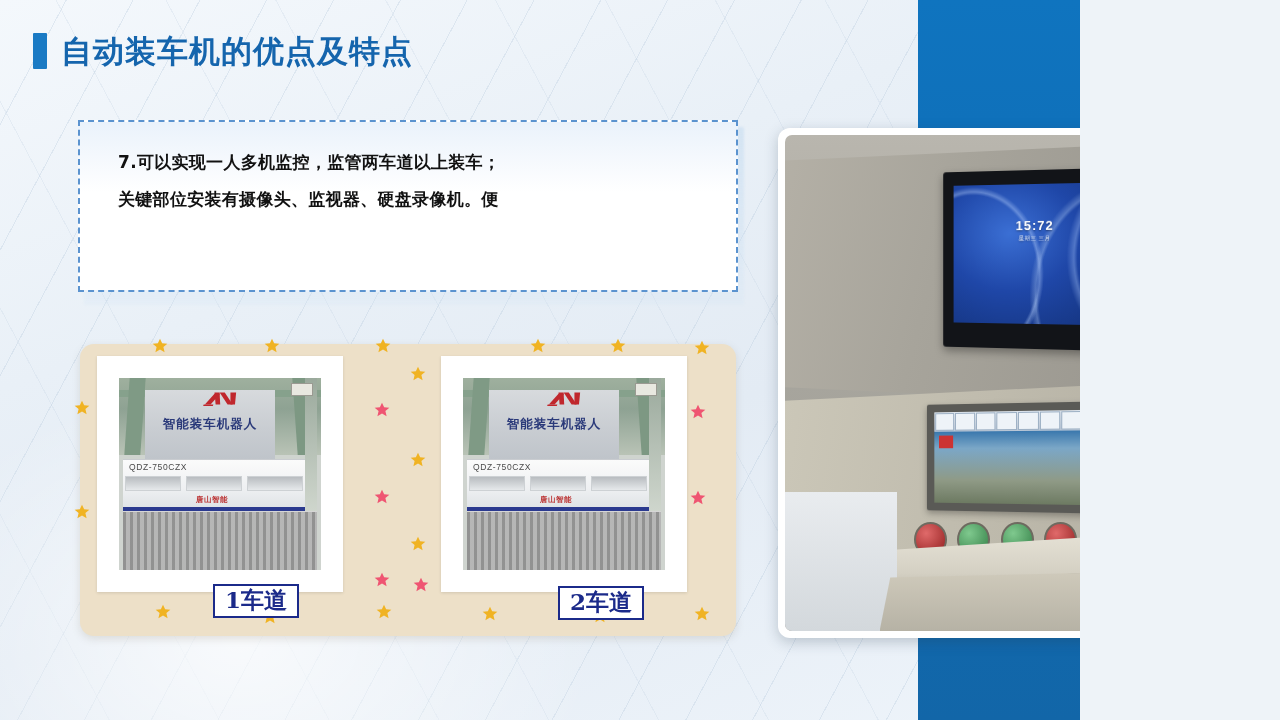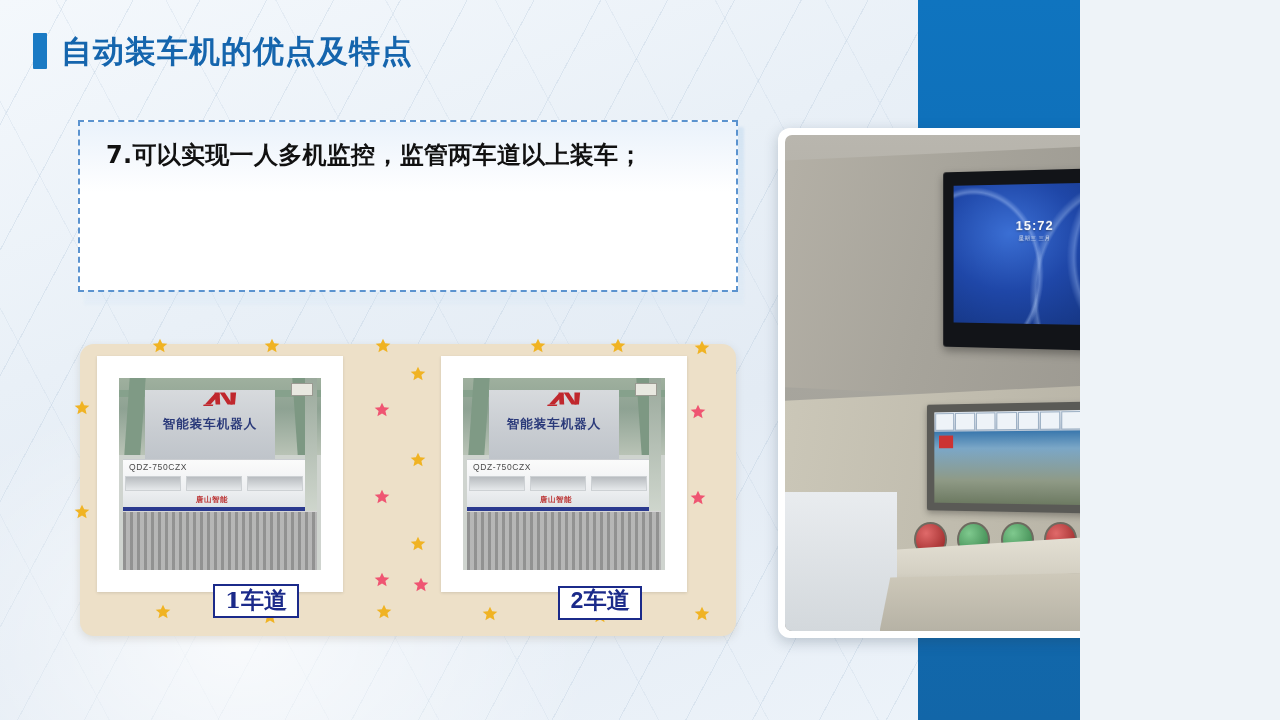--- a/index.html
+++ b/index.html
@@ -32,21 +32,21 @@
     font-family:"DejaVu Sans","Liberation Sans",sans-serif;white-space:nowrap;}
 
   
   .textbox-shadow{position:absolute;left:84px;top:127px;width:660px;height:178px;
     background:linear-gradient(180deg,rgba(196,219,240,.55),rgba(214,231,246,.25));
     filter:blur(1px);border-radius:2px;}
   .textbox{position:absolute;left:78px;top:120px;width:660px;height:172px;
     border:2px dashed #5b93cf;background:linear-gradient(180deg,#eaf2fb 0%,#ffffff 42%,#ffffff 100%);
     box-sizing:border-box;}
   .textbox-inner{padding:16px 20px 0 26px;}
-  .textbox p{margin:0;font-size:24px;font-weight:700;color:#111111;line-height:1.48;
+  .textbox p{margin:12px;font-size:17px;font-weight:700;color:#111111;line-height:1.48;
     font-family:"DejaVu Sans","Liberation Sans",sans-serif;letter-spacing:.3px;}
 
   
   .photo-card{position:absolute;left:80px;top:344px;width:656px;height:292px;
     background:#ede0c8;border-radius:14px;box-shadow:0 3px 9px rgba(120,110,90,.18);}
   .photo-slot{position:absolute;background:#ffffff;padding:22px;box-sizing:border-box;
     box-shadow:0 1px 3px rgba(0,0,0,.12);}
   .slot-a{left:17px;top:12px;width:246px;height:236px;}
   .slot-b{left:361px;top:12px;width:246px;height:236px;}
   .photo-img{position:relative;width:100%;height:100%;overflow:hidden;background:#cfd4cf;}
@@ -78,21 +78,21 @@
     opacity:.92;}
   .ph-ground-top{position:absolute;left:2%;top:69.5%;width:96%;height:2%;background:#d6d6d6;}
   .ph-sidepost{position:absolute;right:2%;top:0;width:6%;height:70%;
     background:linear-gradient(180deg,#9aa99c,#cfd6cd);}
   .ph-tag{position:absolute;right:4%;top:2.5%;width:10%;height:6%;background:#e8e8e0;border:1px solid #9a9a92;}
 
   .lane-label{position:absolute;border:2px solid #1b2a8a;background:#ffffff;
     padding:1px 10px 3px 10px;font-size:23px;font-weight:700;color:#1b2a8a;line-height:1.15;
     font-family:"DejaVu Serif","Liberation Serif",serif;box-shadow:inset 0 0 0 1px #ffffff;}
   .lane-a{left:213px;top:584px;}
-  .lane-b{left:558px;top:586px;font-family:Liberation Mono, monospace;}
+  .lane-b{left:558px;top:586px;}
 
   .star{position:absolute;width:16px;height:16px;}
 
   
   .right-photo{position:absolute;left:778px;top:128px;width:444px;height:510px;
     background:#ffffff;padding:7px;box-sizing:border-box;border-radius:12px;
     box-shadow:0 4px 14px rgba(40,60,80,.25);}
   .rp-inner{position:relative;width:100%;height:100%;overflow:hidden;border-radius:7px;
     background:linear-gradient(180deg,#b9b6ae 0%,#a9a79f 40%,#9d9b94 100%);}
   .rp-window{position:absolute;right:0;top:0;width:30%;height:42%;
@@ -209,20 +209,21 @@
 
   <div class="title-wrap">
     <div class="title-mark"></div>
     <div class="title-text">自动装车机的优点及特点</div>
   </div>
 
   <div class="textbox-shadow"></div>
   <div class="textbox">
     <div class="textbox-inner">
       <p>7.可以实现一人多机监控，监管两车道以上装车；</p>
+      <p>关键部位安装有摄像头、监视器、硬盘录像机。便</p>
     </div>
   </div>
 
   <div class="photo-card">
 
     <svg class="star" style="left:72px;top:-6px" viewBox="0 0 24 24">
         <path d="M12 1l3.2 7 7.8.6-5.9 5 1.8 7.6L12 17.3 5.1 21.2 6.9 13.6 1 8.6l7.8-.6z" fill="#f0b323"></path>
       </svg>
     <svg class="star" style="left:295px;top:-6px" viewBox="0 0 24 24">
         <path d="M12 1l3.2 7 7.8.6-5.9 5 1.8 7.6L12 17.3 5.1 21.2 6.9 13.6 1 8.6l7.8-.6z" fill="#f0b323"></path>

